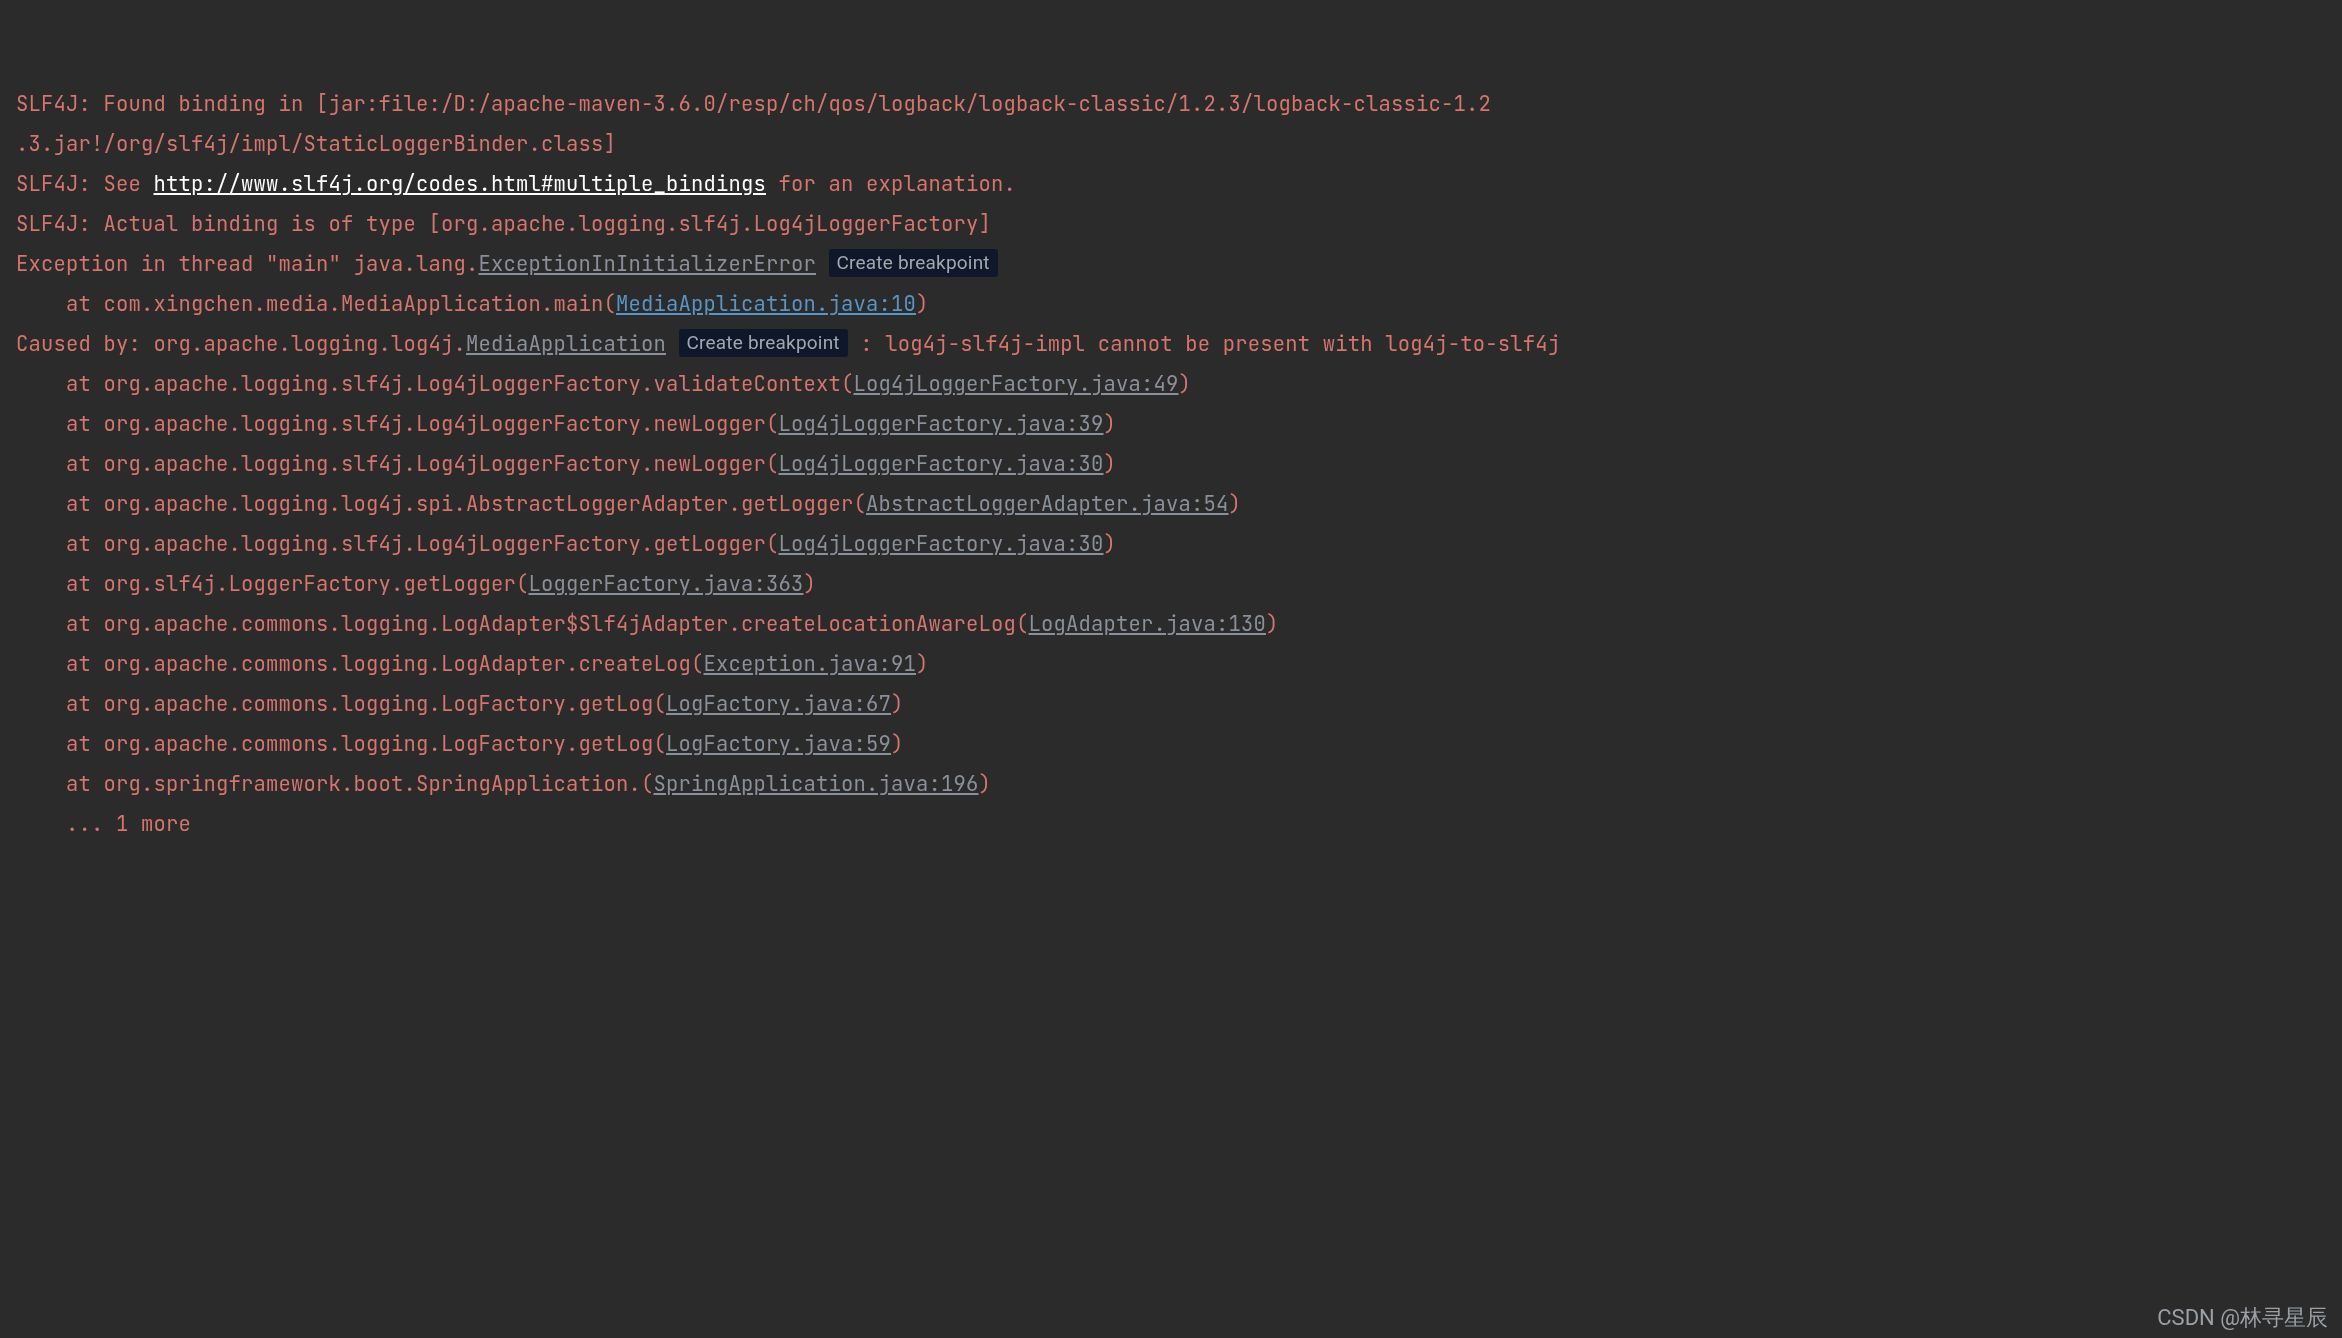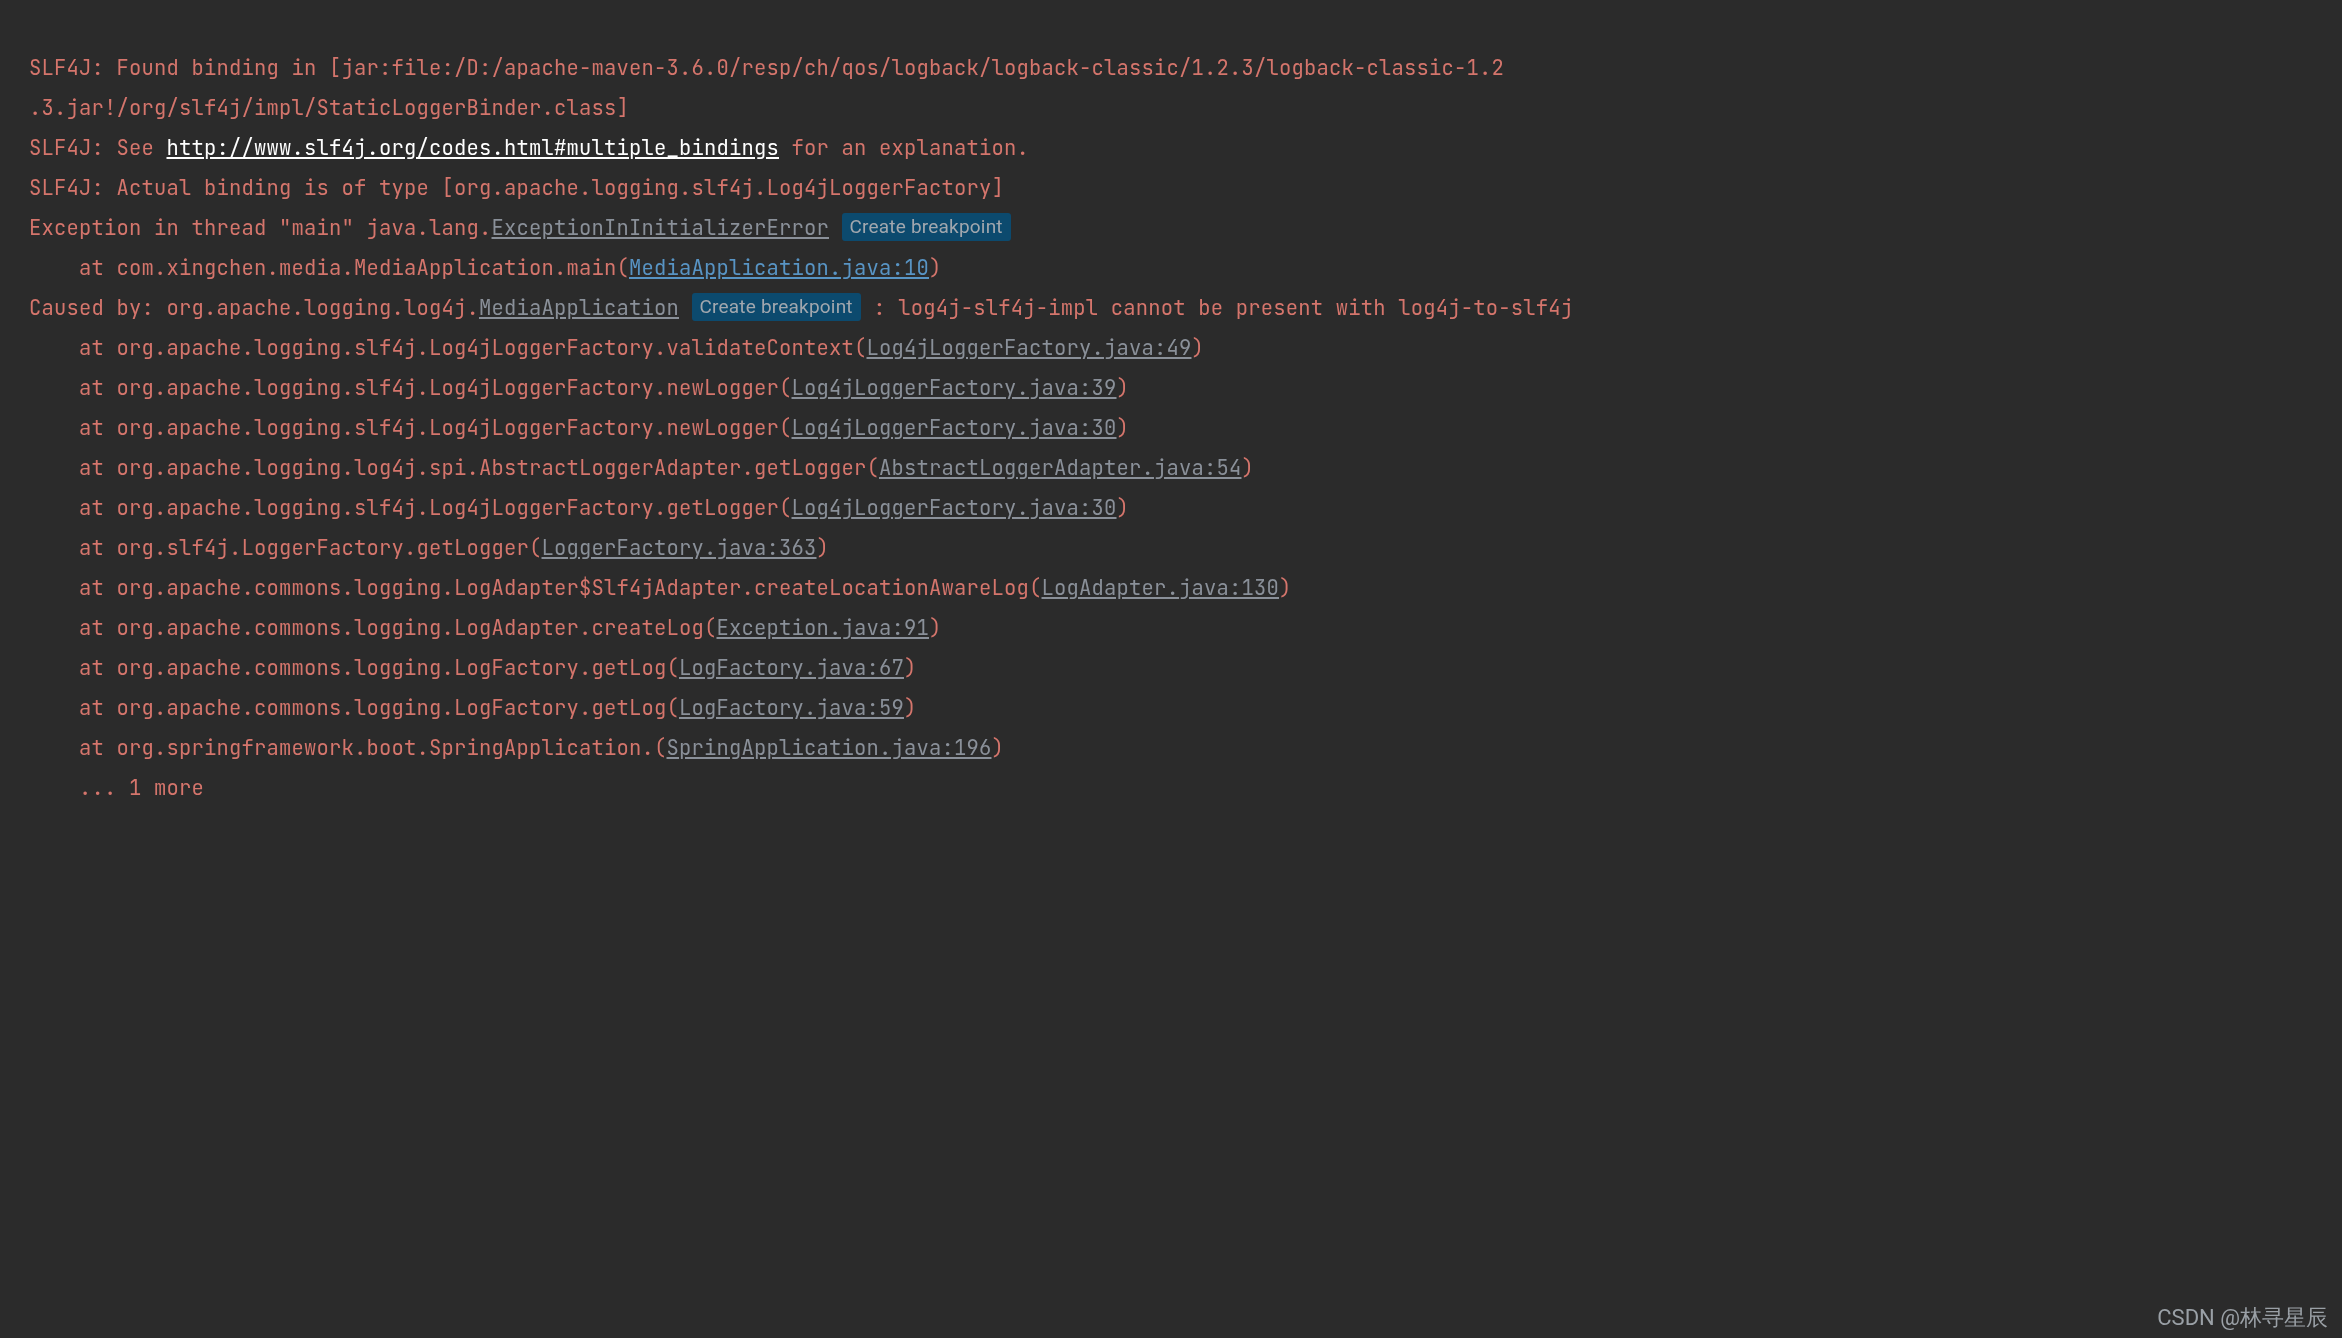--- a/index.html
+++ b/index.html
@@ -8,31 +8,32 @@
     background: #2b2b2b;
     color: #a9b7c6;
     font-family: "JetBrains Mono", Menlo, Consolas, "Courier New", monospace;
     font-size: 20.5px;
     line-height: 40px;
     width: 2342px;
     height: 1338px;
     overflow: hidden;
   }
   .console {
-    padding: 8px 0 0 29px;
+    padding: 8px 0 0 16px;
     white-space: pre;
     letter-spacing: 0.2px;
+    margin-top: 36px;
   }
   .err   { color: #d5756c; }
   .blue  { color: #5894c4; text-decoration: underline; }
   .mlink { color: #8a9099; text-decoration: underline; text-align: center; }
   .orangeu { color: #ffffff; text-decoration: underline; }
   .bp {
     display: inline-block;
-    background: #0c4a6e;
+    background: #0f172a;
     color: #a1a7ae;
     font-family: -apple-system, BlinkMacSystemFont, "Segoe UI", Roboto, Helvetica, Arial, sans-serif;
     font-size: 19px;
     line-height: 28px;
     padding: 0 8px;
     border-radius: 3px;
     vertical-align: 2px;
     text-decoration: none;
   }
   .watermark {

